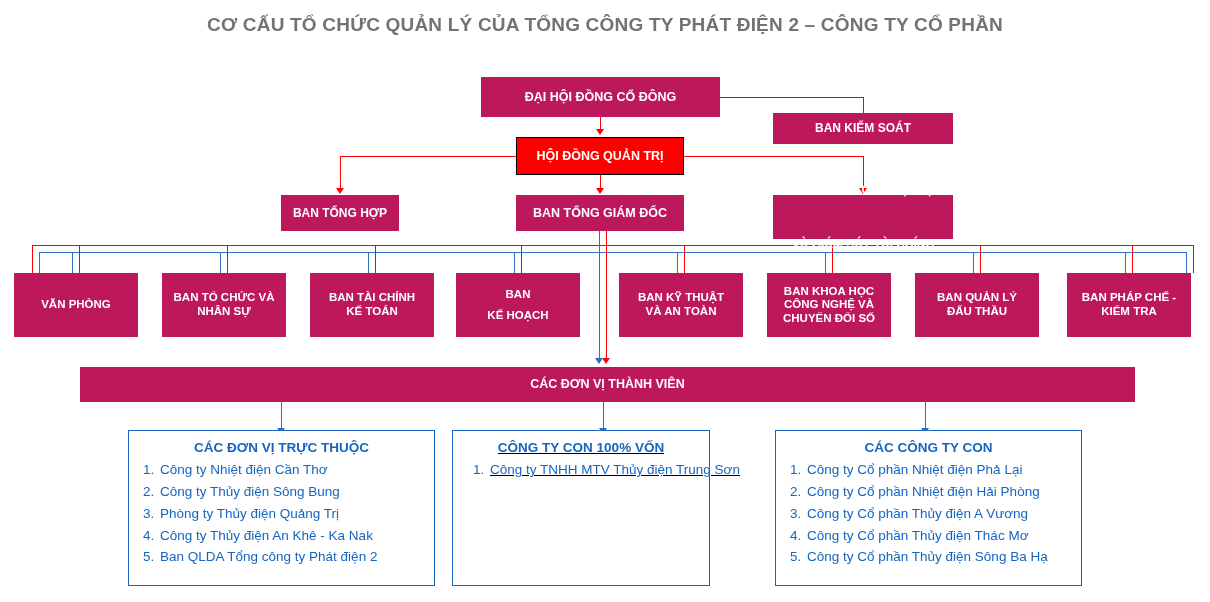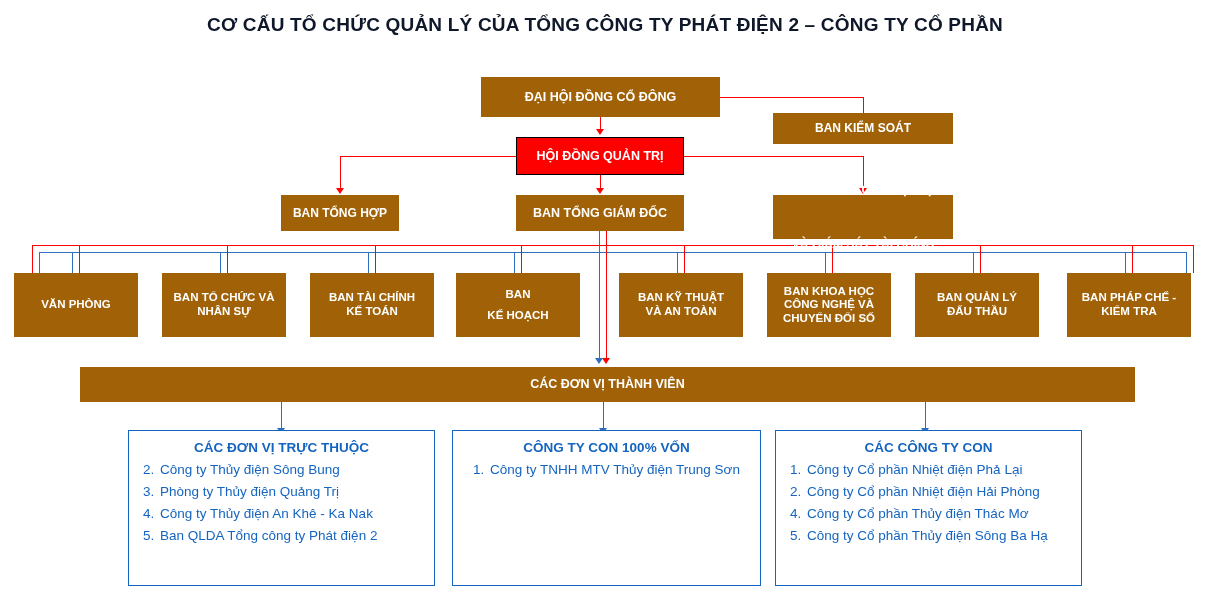--- a/index.html
+++ b/index.html
@@ -1,22 +1,22 @@
 <!DOCTYPE html>
 <html><head>
 <meta charset="utf-8">
 <style>
   html,body{margin:0;padding:0;background:#ffffff;}
   body{width:1210px;height:602px;font-family:"Liberation Sans",sans-serif;overflow:hidden;}
   #stage{position:relative;width:1210px;height:602px;background:#fff;}
 
   .ttl{position:absolute;left:0;top:14px;width:1210px;text-align:center;
-       font-size:19px;font-weight:bold;color:#0f172a;letter-spacing:.2px;white-space:nowrap;}
+       font-size:19px;font-weight:bold;color:#737373;letter-spacing:.2px;white-space:nowrap;}
 
-  .box{position:absolute;box-sizing:border-box;background:#a16207;color:#fff;
+  .box{position:absolute;box-sizing:border-box;background:#be185d;color:#fff;
        display:flex;align-items:center;justify-content:center;text-align:center;
        font-weight:bold;line-height:1.18;z-index:5;}
   .box.red{background:#ff0000;border:1px solid #000;}
   .hline{position:absolute;height:0;border-top-width:1px;border-top-style:solid;z-index:2;}
   .vline{position:absolute;width:0;border-left-width:1px;border-left-style:solid;z-index:2;}
   .red{border-color:#ff0000;}
   .blu{border-color:#2e6fc0;}
 
   .arw{position:absolute;width:0;height:0;border-left:4px solid transparent;
        border-right:4px solid transparent;z-index:3;}
@@ -142,36 +142,38 @@
   <div class="arw blu" style="left:277px;top:428px;"></div>
   <div class="vline blu" style="left:603px;top:402px;height:28px;"></div>
   <div class="arw blu" style="left:599px;top:428px;"></div>
   <div class="vline blu" style="left:925px;top:402px;height:28px;"></div>
   <div class="arw blu" style="left:921px;top:428px;"></div>
 
   <div id="panel-layer">
       <div class="panel" style="left: 128px; top: 430px; width: 307px; height: 156px;">
         <div class="ph">CÁC ĐƠN VỊ TRỰC THUỘC</div>
         <ul class="plist">
+          <li class="pli"><span class="n">1.</span><span>Công ty Nhiệt điện Cần Thơ</span></li>
           <li class="pli"><span class="n">2.</span><span>Công ty Thủy điện Sông Bung</span></li>
           <li class="pli"><span class="n">3.</span><span>Phòng ty Thủy điện Quảng Trị</span></li>
           <li class="pli"><span class="n">4.</span><span>Công ty Thủy điện An Khê -  Ka Nak</span></li>
           <li class="pli"><span class="n">5.</span><span>Ban QLDA Tổng công ty Phát điện 2</span></li>
         </ul>
       </div>
-      <div class="panel pc" style="left: 452px; top: 430px; width: 309px; height: 156px;">
+      <div class="panel pc" style="left: 452px; top: 430px; width: 258px; height: 156px; text-decoration: underline;">
         <div class="ph">CÔNG TY CON 100% VỐN</div>
         <ul class="plist">
           <li class="pli"><span class="n">1.</span><span>Công ty TNHH MTV Thủy điện Trung Sơn</span></li>
         </ul>
       </div>
       <div class="panel" style="left: 775px; top: 430px; width: 307px; height: 156px;">
         <div class="ph">CÁC CÔNG TY CON</div>
         <ul class="plist">
           <li class="pli"><span class="n">1.</span><span>Công ty Cổ phần Nhiệt điện Phả Lại</span></li>
           <li class="pli"><span class="n">2.</span><span>Công ty Cổ phần Nhiệt điện Hải Phòng</span></li>
+          <li class="pli"><span class="n">3.</span><span>Công ty Cổ phần Thủy điện A Vương</span></li>
           <li class="pli"><span class="n">4.</span><span>Công ty Cổ phần Thủy điện Thác Mơ</span></li>
           <li class="pli"><span class="n">5.</span><span>Công ty Cổ phần Thủy điện Sông Ba Hạ</span></li>
         </ul>
       </div>
     </div>
 
 </div>
 
 </body></html>

